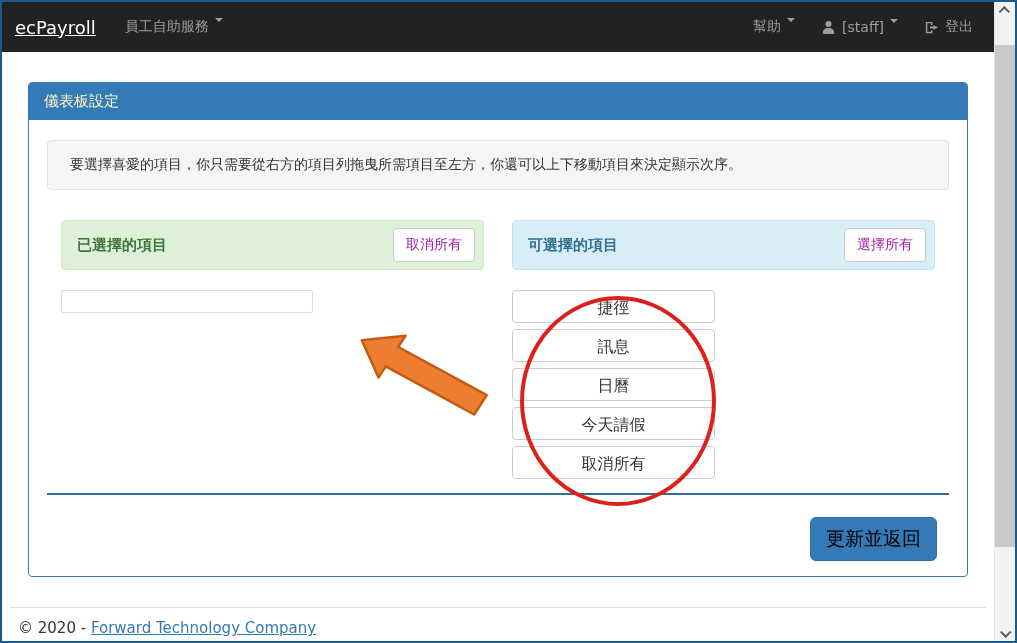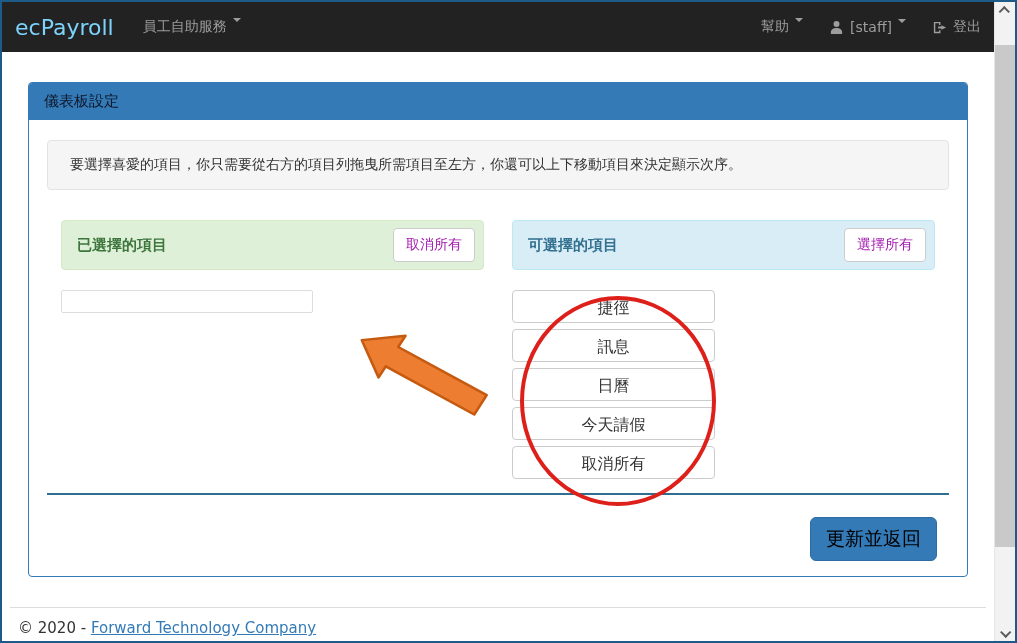--- a/index.html
+++ b/index.html
@@ -14,30 +14,30 @@
     display:flex; flex-direction:column; align-items:center; box-sizing:border-box; }
   .sb-btn { height:17px; width:100%; display:flex; align-items:center; justify-content:center; flex:0 0 auto; }
   .chev { width:6px; height:6px; border-left:2px solid #5a5a5a; border-top:2px solid #5a5a5a; }
   .chev.up { transform:rotate(45deg) translateY(1px); }
   .chev.down { transform:rotate(225deg) translateY(1px); }
   .sb-thumb { width:100%; height:502px; margin-top:26px; background:#c9c9c9; flex:0 0 auto; }
   .sb-track { flex:1 1 auto; }
   
   .navbar { position:absolute; top:0; left:0; right:21px; height:50px; background:#222;
     display:flex; align-items:center; color:#9d9d9d; font-size:14px; z-index:2; }
-  .brand { color:#7dd3fc; font-size:22px; padding:0 16px 0 13px; }
+  .brand { color:#ffffff; font-size:18px; padding:0 16px 0 13px;text-decoration:underline; }
   .nav-item { padding:0 13px; display:flex; gap:6px; cursor:pointer; }
-  .nav-right { margin-left:auto; display:flex; align-items:center; }
+  .nav-right { margin-left:auto; display:flex; align-items:center; padding-right:8px; }
   .caret { width:0; height:0; border-left:4px solid transparent; border-right:4px solid transparent;
     border-top:4px solid #9d9d9d; display:inline-block; }
   .nav-ico { display:flex; align-items:center; }
   
   .main { position:absolute; top:50px; left:0; right:21px; bottom:0; }
   .panel { margin:30px 26px 0 26px; border:1px solid #337ab7; border-radius:4px; background:#fff; }
-  .panel-heading { background:#337ab7; color:#0f172a; font-size:15px; padding:9px 15px; border-radius:3px 3px 0 0; }
+  .panel-heading { background:#337ab7; color:#fef9c3; font-size:15px; padding:9px 15px; border-radius:3px 3px 0 0; }
   .panel-body { padding:20px 18px 15px 18px; }
   .well { background:#f5f5f5; border:1px solid #e3e3e3; border-radius:4px;
     padding:15px 22px; font-size:14px; color:#333; margin-bottom:30px; }
   .row { display:flex; }
   .col { width:50%; padding:0 14px; box-sizing:border-box; }
   .alert { border-radius:4px; padding:8px 8px 8px 15px; height:50px; box-sizing:border-box;
     display:flex; align-items:center; justify-content:space-between; margin-bottom:20px; }
   .alert-success { background:#dff0d8; border:1px solid #d6e9c6; color:#3c763d; }
   .alert-info { background:#d9edf7; border:1px solid #bce8f1; color:#31708f; }
   .alert-title { font-size:15px; font-weight:bold; }

